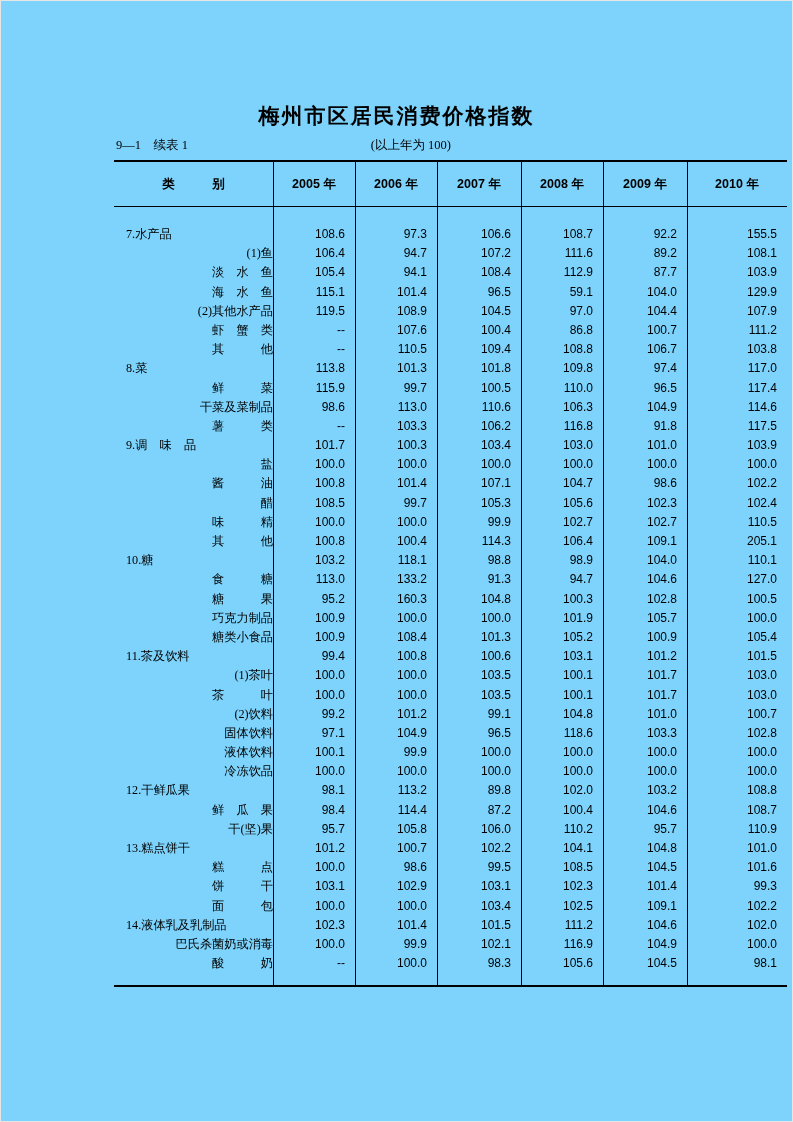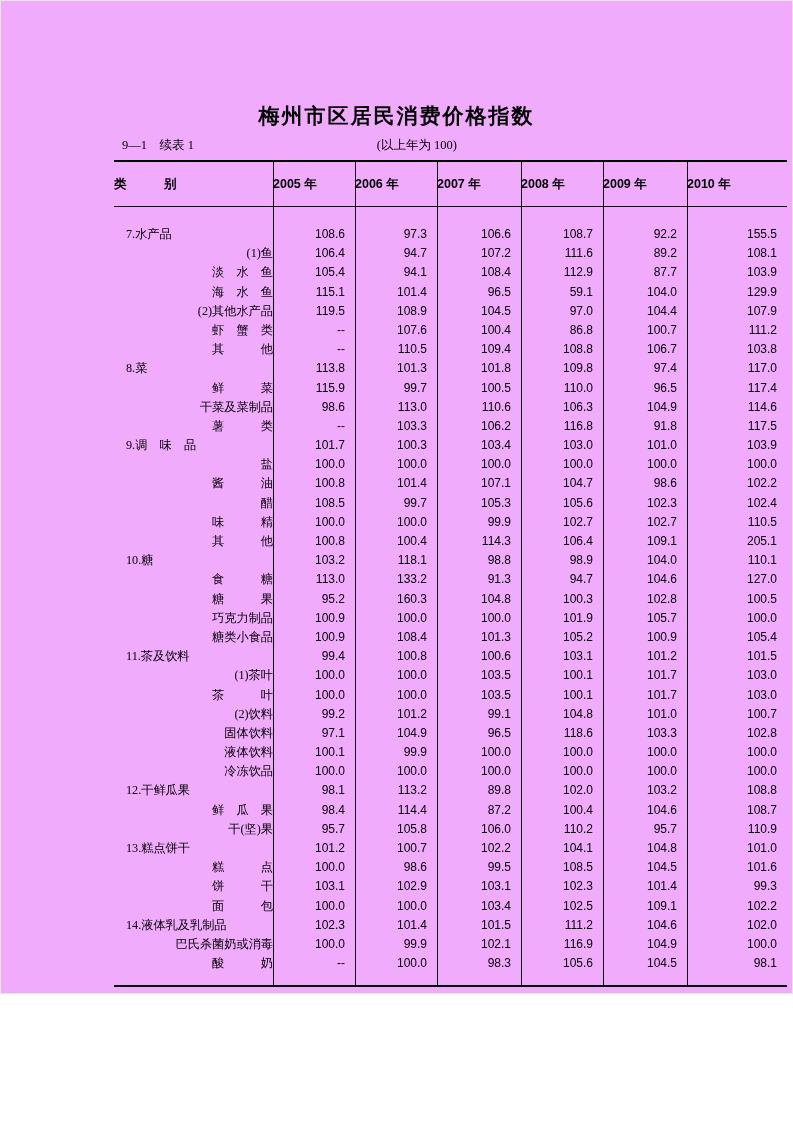--- a/index.html
+++ b/index.html
@@ -1,38 +1,38 @@
 <!DOCTYPE html>
 <html><head>
 <meta charset="utf-8">
 <style>
   html,body { margin:0; padding:0; background:#ffffff; }
   .page {
-    position:relative; width:793px; height:994px; background:#f0abfc;
+    position:relative; width:793px; height:1122px; background:#7dd3fc;
     color:#000; font-family:"Liberation Serif", serif;
     box-sizing:border-box; border:1px solid #e6e6e6; overflow:hidden;
   }
   .title {
     position:absolute; top:101px; left:0; width:100%; margin:0;
     text-align:center; font-family:"Liberation Sans", sans-serif;
     font-size:21px; font-weight:bold; letter-spacing:2px;
   }
-  .caption-row { position:absolute; top:136px; left:113px; width:673px; height:18px; font-size:12.5px; }
+  .caption-row { position:absolute; top:136px; left:107px; width:673px; height:18px; font-size:12.5px; }
   .table-no { position:absolute; left:8px; top:0; white-space:pre; }
   .note { position:absolute; left:45%; top:0; transform:translateX(-50%); white-space:pre; }
   .ptable {
     position:absolute; left:113px; top:159px; width:673px;
     border-top:2px solid #000; border-bottom:2px solid #000;
   }
   .thead {
     display:grid; grid-template-columns:159px 82px 82px 84px 82px 84px 100px;
     height:44px; align-items:center; border-bottom:1px solid #000;
     font-family:"Liberation Sans", sans-serif; font-weight:bold; font-size:12.5px;
   }
-  .th { white-space:pre; }
+  .th { text-align:center; white-space:pre; }
   .tbody { padding:3px 0 12px 0;margin-top:15px; }
   .tr {
     display:grid; grid-template-columns:159px 82px 82px 84px 82px 84px 100px;
     height:19.2px; line-height:19.2px;
   }
   .td.label { padding-left:12px; white-space:pre; overflow:hidden; font-size:12.2px; }
   .td.label.indent1 { padding-left:27px;text-align:right; }
   .td.num {
     text-align:right; padding-right:10px;
     font-family:"Liberation Sans", sans-serif; font-size:12px;

